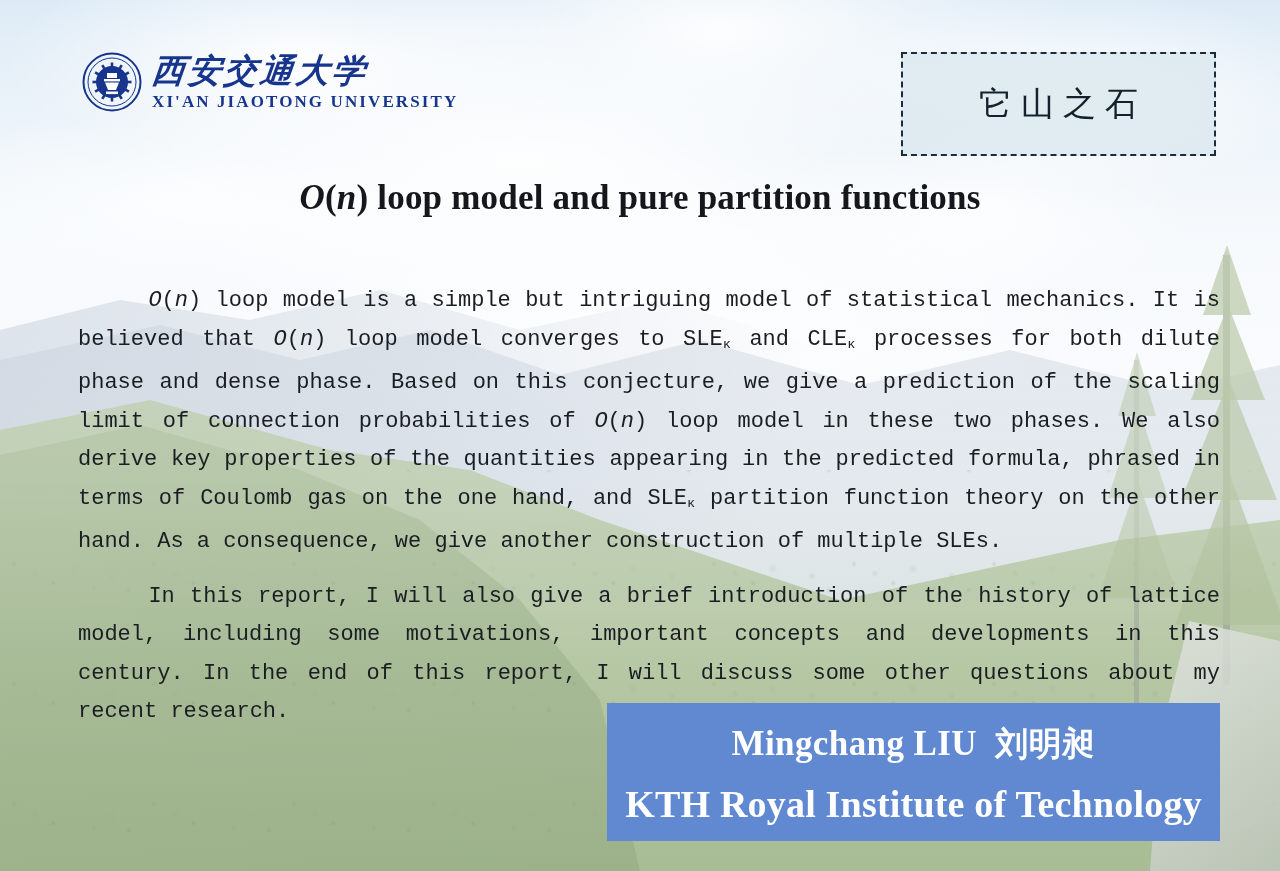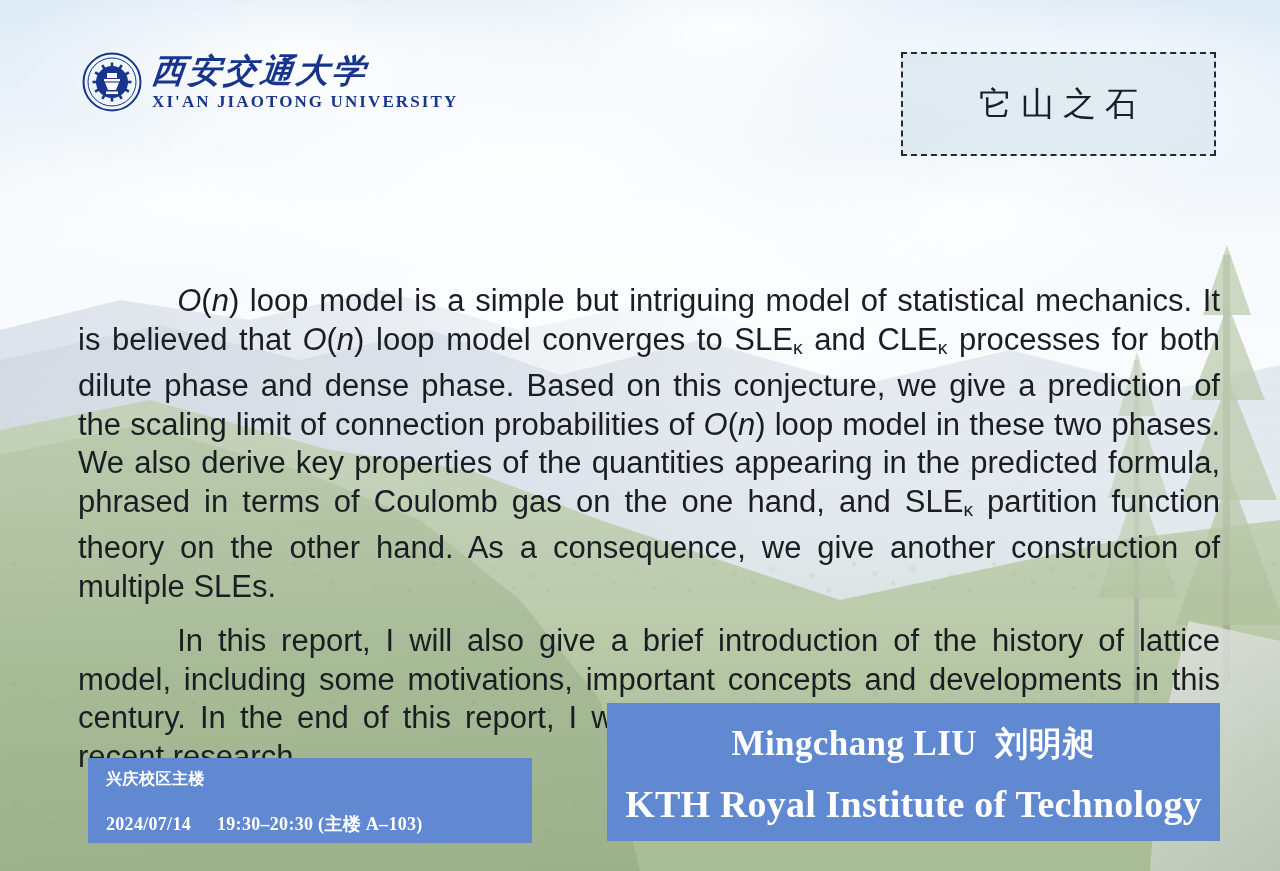--- a/index.html
+++ b/index.html
@@ -147,22 +147,22 @@
     position:absolute;left:0;top:178px;width:1280px;
     text-align:center;
     font-family:"Liberation Serif", serif;
     font-size:35px;font-weight:700;color:#14181c;
     letter-spacing:.2px;
   }
   .title .mi{font-style:italic;}
 
   .abstract{
     position:absolute;left:78px;top:282px;width:1142px;
-    font-family:Liberation Sans, sans-serif;
-    font-size:31px;line-height:38.5px;color:#1a1e22;
+    font-family:Liberation Mono, monospace;
+    font-size:22px;line-height:38.5px;color:#1a1e22;
     text-align:justify;
   }
   .abstract p{margin:0;text-indent:3.2em;}
   .abstract p + p{margin-top:16px;}
   .abstract .mi{font-style:italic;}
   .abstract sub{font-size:.62em;vertical-align:-.22em;}
 
   
   .venue-box{
     position:absolute;left:88px;top:758px;width:444px;height:85px;
@@ -268,30 +268,27 @@
       <div class="logo-texts">
         <div class="logo-cn">西安交通大学</div>
         <div class="logo-en">XI'AN JIAOTONG UNIVERSITY</div>
       </div>
     </div>
 
     <div class="badge">
       <span class="badge-text">它山之石</span>
     </div>
 
+    <div class="title"><span class="mi">O</span>(<span class="mi">n</span><span>) loop model and pure partition functions</span></div>
 
     <div class="abstract">
       <p><span class="mi">O</span>(<span class="mi">n</span><span>) loop model is a simple but intriguing model of statistical mechanics. It is believed that </span><span class="mi">O</span>(<span class="mi">n</span><span>) loop model converges to SLE</span><sub>κ</sub><span> and CLE</span><sub>κ</sub><span> processes for both dilute phase and dense phase. Based on this conjecture, we give a prediction of the scaling limit of connection probabilities of </span><span class="mi">O</span>(<span class="mi">n</span><span>) loop model in these two phases. We also derive key properties of the quantities appearing in the predicted formula, phrased in terms of Coulomb gas on the one hand, and SLE</span><sub>κ</sub><span> partition function theory on the other hand. As a consequence, we give another construction of multiple SLEs.</span></p>
       <p>In this report, I will also give a brief introduction of the history of lattice model, including some motivations, important concepts and developments in this century. In the end of this report, I will discuss some other questions about my recent research.</p>
     </div>
 
-    <div class="venue-box">
-      <div class="venue-place">兴庆校区主楼</div>
-      <div class="venue-when"><span>2024/07/14</span><span class="gap"></span><span>19:30–20:30 (主楼 A–103)</span></div>
-    </div>
 
     <div class="speaker-box">
       <div class="speaker-name"><span>Mingchang LIU</span>&nbsp;&nbsp;<span class="cn">刘明昶</span></div>
       <div class="speaker-affil">KTH Royal Institute of Technology</div>
     </div>
 
   </div>
 </div>
 
 </body></html>

